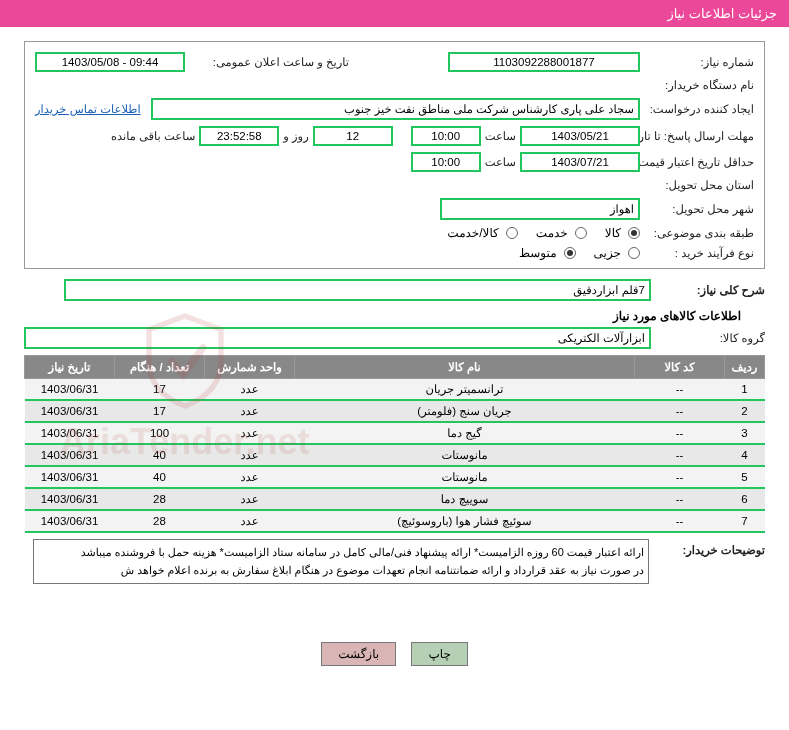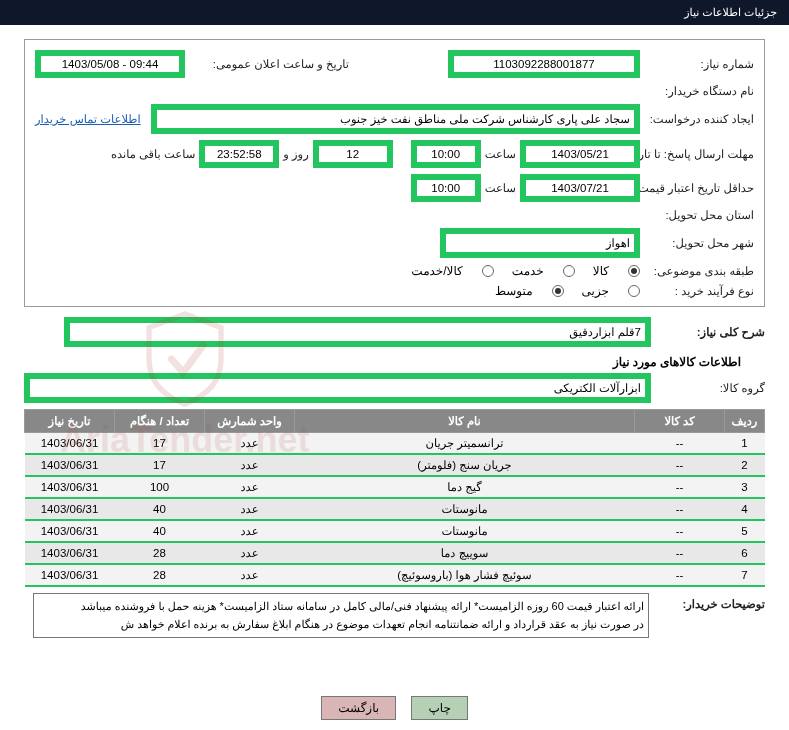--- a/index.html
+++ b/index.html
@@ -9,24 +9,24 @@
       background: #ffffff;
       margin: 0;
       padding: 0;
       font-size: 12px;
     }
     .container {
       width: 789px;
       background: #fff;
     }
     .header-bar {
-      background: #0f172a;
+      background: #ec4899;
       color: #fff;
       padding: 6px 12px;
-      font-size: 11px;
+      font-size: 13px;
       text-align: right;
     }
     .main-frame {
       border: 1px solid #999;
       margin: 14px 24px 10px 24px;
       padding: 10px 10px 2px 10px;
     }
     .row {
       display: flex;
       align-items: center;
@@ -36,42 +36,42 @@
     .label {
       text-align: right;
       color: #222;
       font-size: 11.5px;
       white-space: nowrap;
     }
     .lbl-w {
       width: 110px;
     }
     .val-box {
-      border: 6px solid #22c55e;
+      border: 2px solid #22c55e;
       padding: 2px 4px;
       min-height: 20px;
       background: #fff;
       text-align: right;
       font-size: 11.5px;
       direction: rtl;
     }
     .link {
       color: #1a5fb4;
       text-decoration: underline;
       font-size: 11.5px;
     }
     .radio-group {
       display: flex;
       gap: 18px;
       align-items: center;
     }
     .radio-item {
       display: flex;
       align-items: center;
-      gap: 17px;
+      gap: 5px;
       font-size: 12px;
     }
     .radio-dot,.radio-empty {
       width: 12px; height:12px;
       border:1px solid #666;
       border-radius:50%;
       display:inline-block;
       position:relative;
       margin-left:2px;
     }

